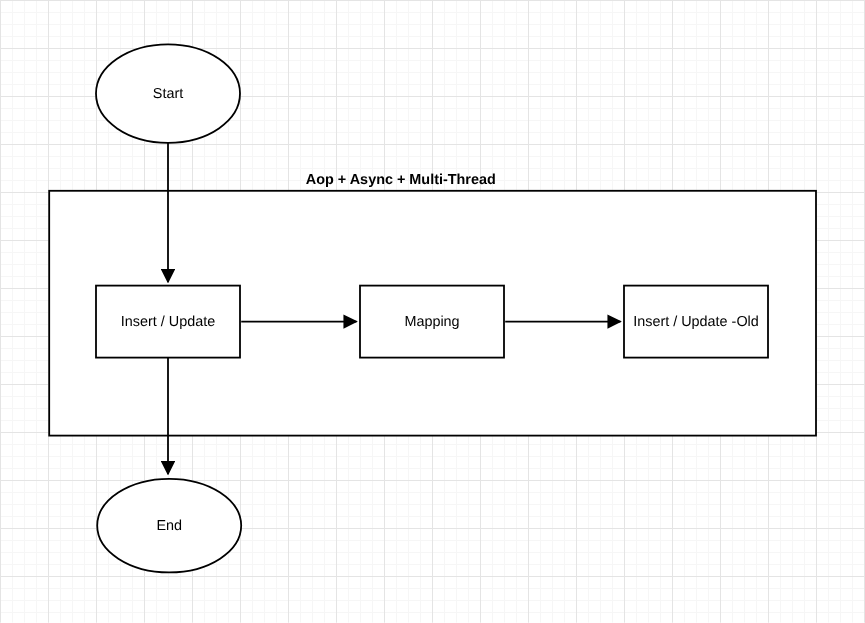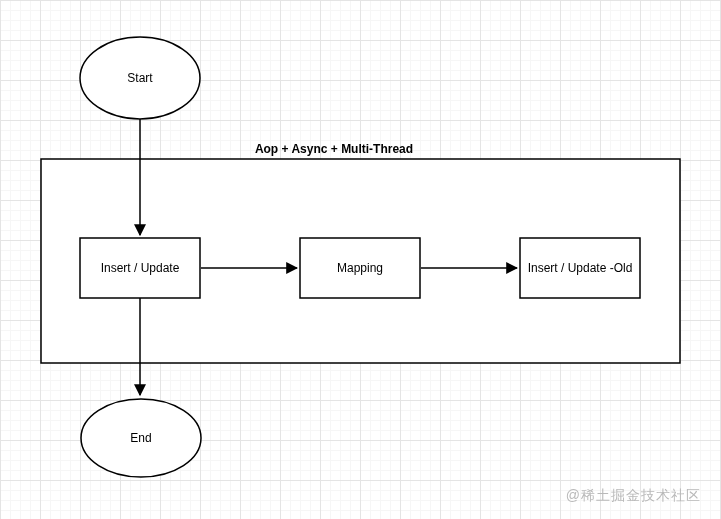--- a/index.html
+++ b/index.html
@@ -88,15 +88,14 @@
     <rect class="shape" x="300" y="238" width="120" height="60"></rect>
     <text class="node-label" x="360" y="272">Mapping</text>
 
     <rect class="shape" x="520" y="238" width="120" height="60"></rect>
     <text class="node-label" x="580" y="272">Insert / Update -Old</text>
 
     <ellipse class="shape" cx="141" cy="438" rx="60" ry="39"></ellipse>
     <text class="node-label" x="141" y="442">End</text>
   </svg>
 
-  <div class="watermark">@稀土掘金技术社区</div>
 
 </div>
 
 </body></html>

